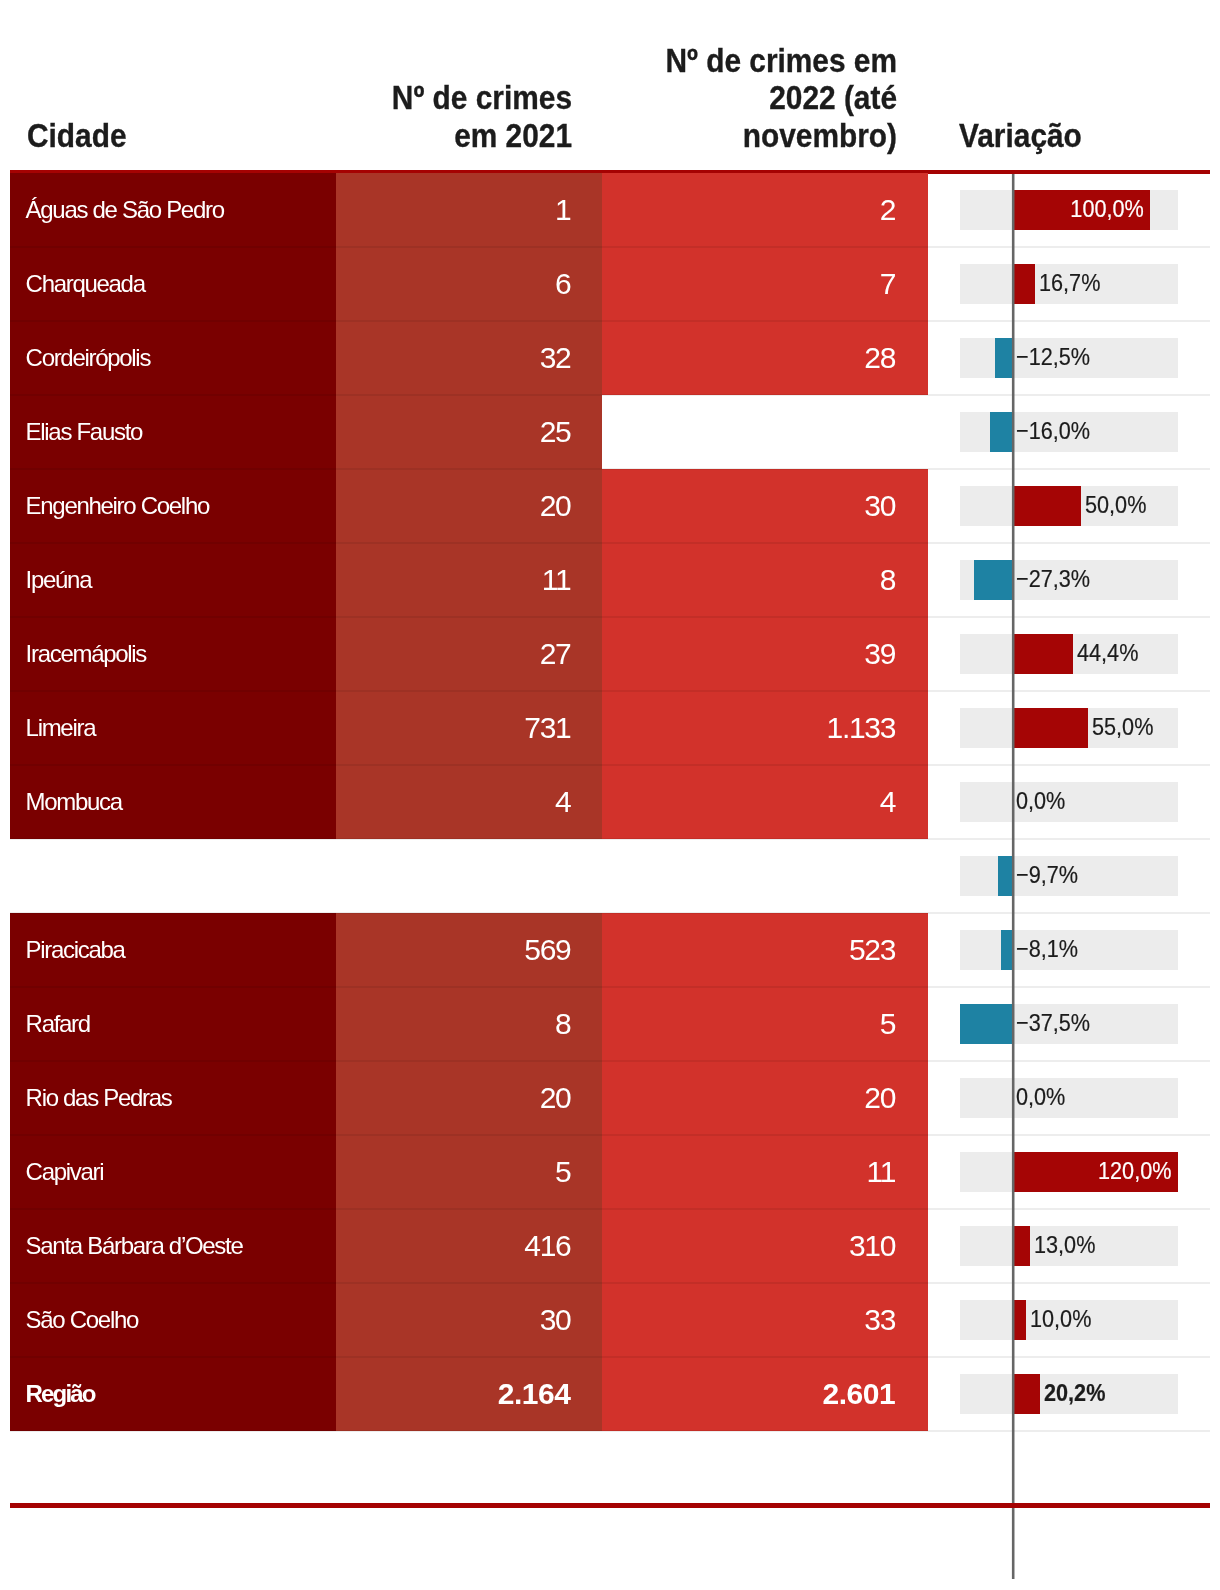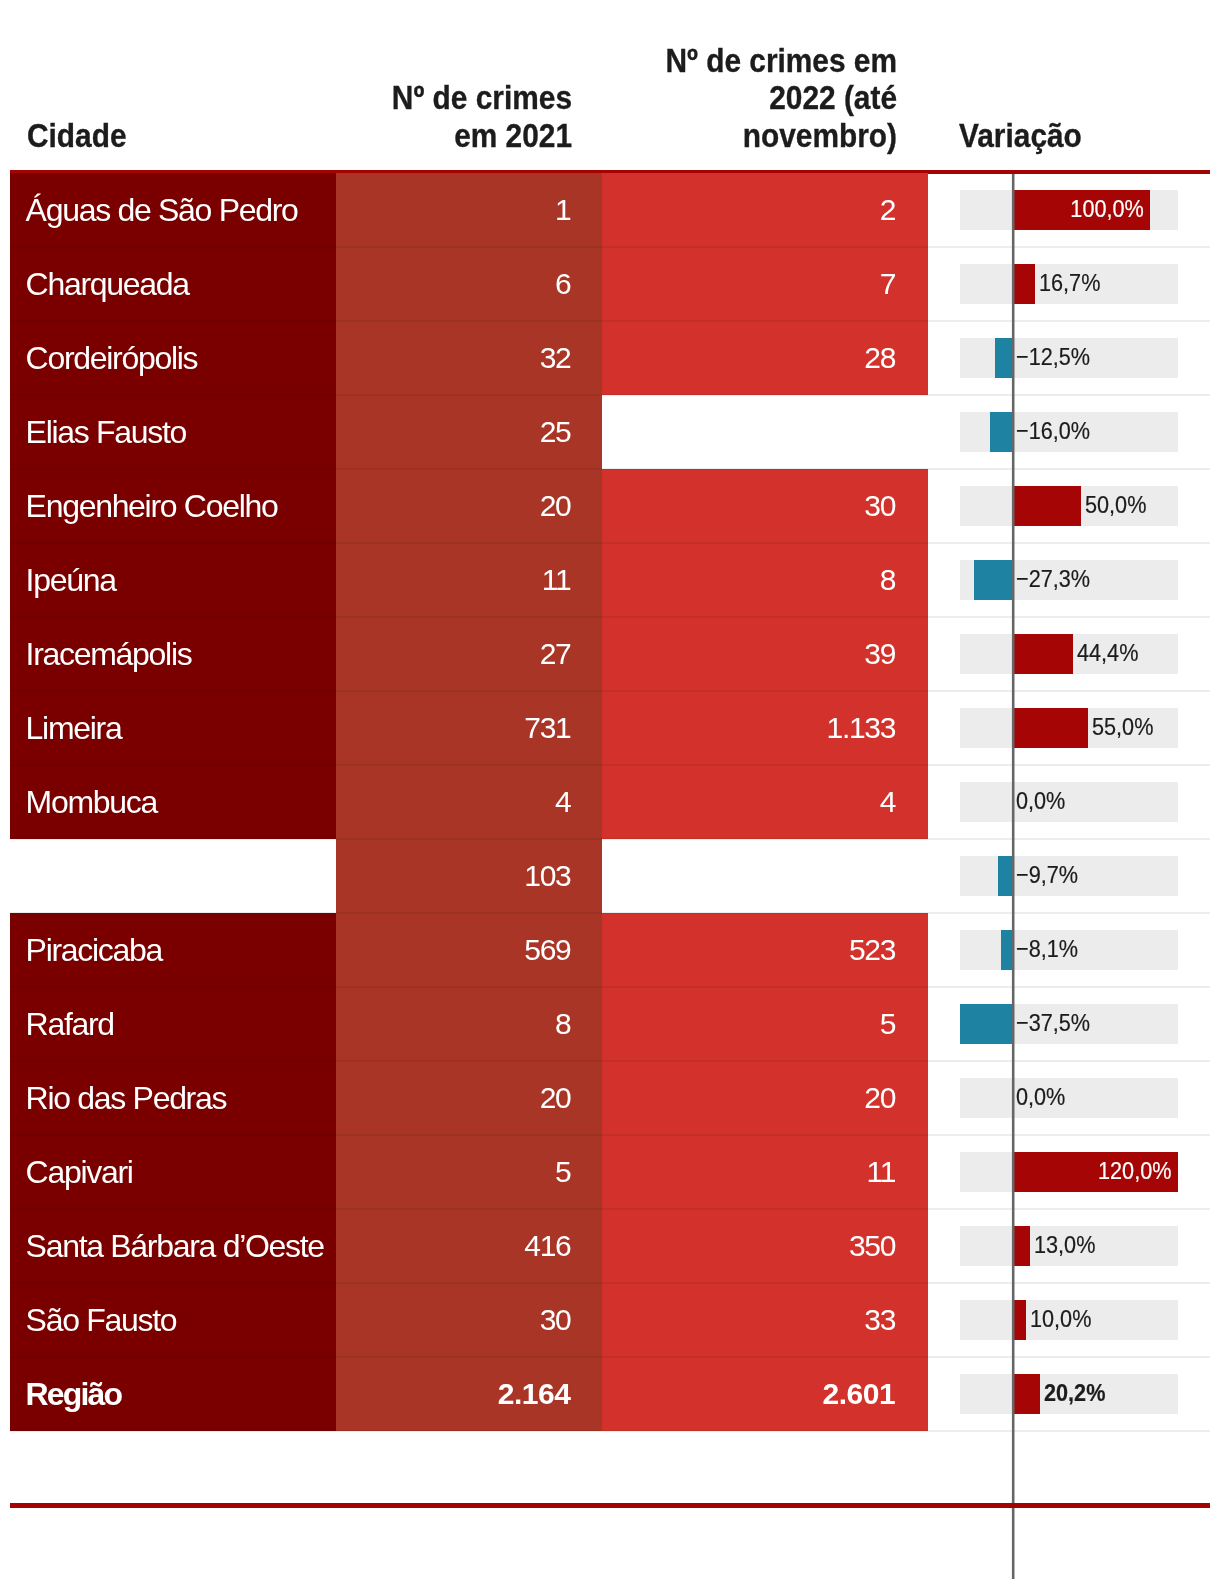--- a/index.html
+++ b/index.html
@@ -29,21 +29,21 @@
   .rows{position:absolute;left:0;top:173.2px;width:1220px;}
   .row{position:relative;height:74.015px;}
   .cell{position:absolute;top:0;bottom:0;}
   .c-city{left:10px;width:326px;background:#7a0000;}
   .c-2021{left:336px;width:266px;background:#a93527;}
   .c-2022{left:602px;width:326px;background:#d2322b;}
   .c-var{left:928px;width:282px;}
 
   .c-city .txt{position:absolute;left:15.6px;top:37.3px;
     transform:translateY(-50%);
-    color:#fff;font-size:32px;line-height:32px;white-space:nowrap;
+    color:#fff;font-size:24px;line-height:32px;white-space:nowrap;
     letter-spacing:-1.3px;}
   .c-2021 .txt{position:absolute;right:31.6px;top:37.3px;
     transform:translateY(-50%);
     color:#fff;font-size:30px;line-height:32px;white-space:nowrap;
     letter-spacing:-1.3px;}
   .c-2022 .txt{position:absolute;right:32.9px;top:37.3px;
     transform:translateY(-50%);
     color:#fff;font-size:30px;line-height:32px;white-space:nowrap;
     letter-spacing:-1.3px;}
 
@@ -231,23 +231,20 @@
         </div>
         <div class="cell c-2022">
           <div class="txt">4</div>
         </div>
         <div class="cell c-var">
           <div class="track"></div>
           <div class="varlab outside" style="left: 87.7px;">0,0%</div>
         </div>
       </div>
       <div class="row">
-        <div class="cell c-2021">
-          <div class="txt">103</div>
-        </div>
         <div class="cell c-var">
           <div class="track"></div>
           <div class="bar neg" style="width: 13.42px; left: 70.48px;"></div>
           <div class="varlab outside" style="left: 87.7px;">−9,7%</div>
         </div>
       </div>
       <div class="row">
         <div class="cell c-city">
           <div class="txt">Piracicaba</div>
         </div>
@@ -311,31 +308,31 @@
         </div>
       </div>
       <div class="row">
         <div class="cell c-city">
           <div class="txt">Santa Bárbara d’Oeste</div>
         </div>
         <div class="cell c-2021">
           <div class="txt">416</div>
         </div>
         <div class="cell c-2022">
-          <div class="txt">350</div>
+          <div class="txt">310</div>
         </div>
         <div class="cell c-var">
           <div class="track"></div>
           <div class="bar pos" style="left: 83.9px; width: 17.99px;"></div>
           <div class="varlab outside" style="left: 105.89px;">13,0%</div>
         </div>
       </div>
       <div class="row">
         <div class="cell c-city">
-          <div class="txt">São Fausto</div>
+          <div class="txt">São Coelho</div>
         </div>
         <div class="cell c-2021">
           <div class="txt">30</div>
         </div>
         <div class="cell c-2022">
           <div class="txt">33</div>
         </div>
         <div class="cell c-var">
           <div class="track"></div>
           <div class="bar pos" style="left: 83.9px; width: 13.84px;"></div>

